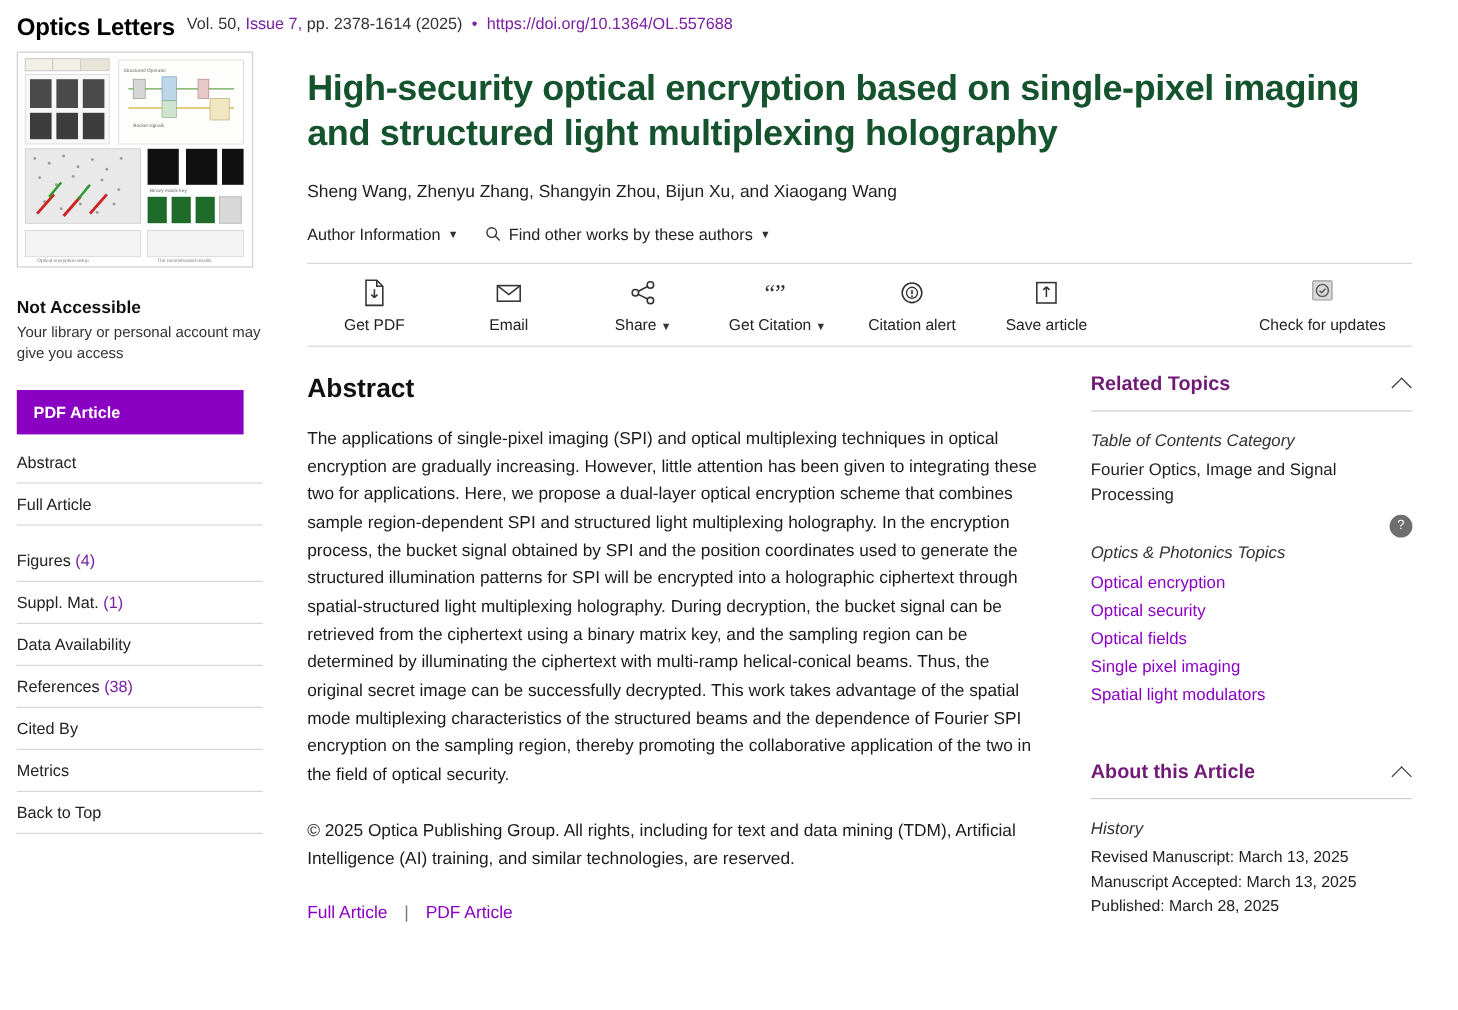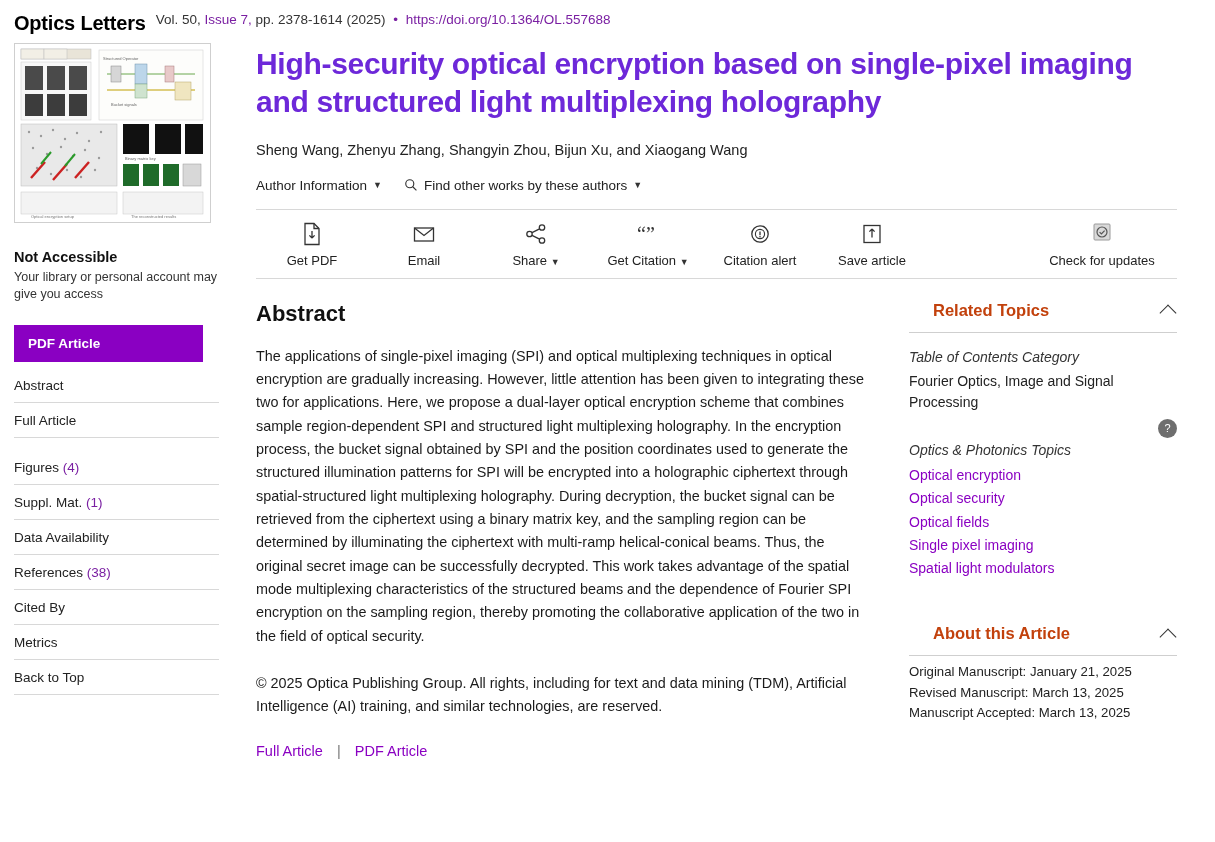--- a/index.html
+++ b/index.html
@@ -94,22 +94,22 @@
   .centercol {
     flex: 1 1 auto;
     padding-left: 38px;
     padding-right: 24px;
     min-width: 0;
   }
   .paper-title {
     font-size: 30px;
     line-height: 1.28;
     font-weight: bold;
-    color: #6d28d9;
-    margin: 2px 0 0 0;
+    color: #14532d;
+    margin: 12px 0 0 0;
     letter-spacing: -0.3px;
   }
   .authors {
     margin-top: 20px;
     font-size: 14.5px;
     color: #222;
   }
   .author-tools {
     margin-top: 20px;
     display: flex;
@@ -175,21 +175,21 @@
 
   
   .rail { width: 268px; flex: 0 0 268px; position: relative; }
   .rail-head {
     display: flex;
     align-items: center;
     justify-content: space-between;
     border-bottom: 1px solid #cfcfcf;
     padding: 22px 0 12px 0;
   }
-  .rail-head .t { font-size: 16.5px; font-weight: bold; color: #c2410c; margin-left: 24px; }
+  .rail-head .t { font-size: 16.5px; font-weight: bold; color: #701a75; }
   .chev {
     width: 16px; height: 16px;
     position: relative;
     cursor: pointer;
   }
   .chev::before {
     content: "";
     position: absolute;
     left: 1px; top: 5px;
     width: 11px; height: 11px;
@@ -463,23 +463,24 @@
           <a class="topic-link" href="#">Optical fields</a>
           <a class="topic-link" href="#">Single pixel imaging</a>
           <a class="topic-link" href="#">Spatial light modulators</a>
         </div>
 
         <div class="rail-head" style="padding-top:44px;">
           <span class="t">About this Article</span>
           <span class="chev"></span>
         </div>
 
+        <div class="rail-sub">History</div>
         <div style="margin-top:6px;">
-          <div class="history-line">Original Manuscript: January 21, 2025</div>
           <div class="history-line">Revised Manuscript: March 13, 2025</div>
           <div class="history-line">Manuscript Accepted: March 13, 2025</div>
+          <div class="history-line">Published: March 28, 2025</div>
         </div>
 
       </aside>
     </div>
 
   </div>
 </div>
 
 </body></html>

